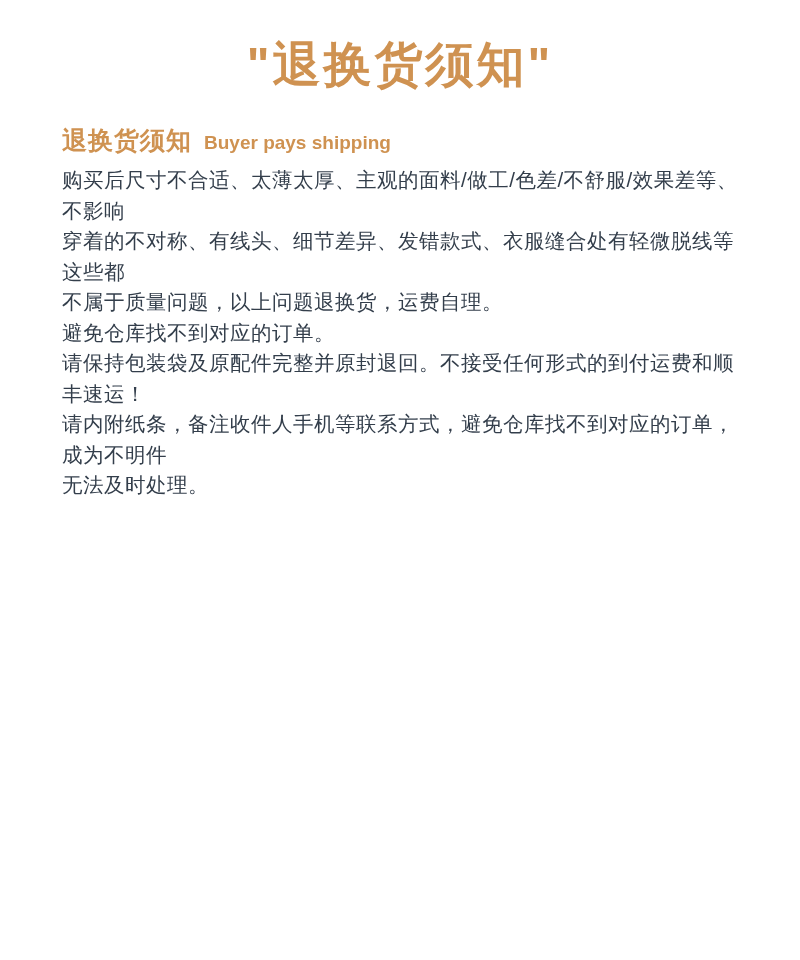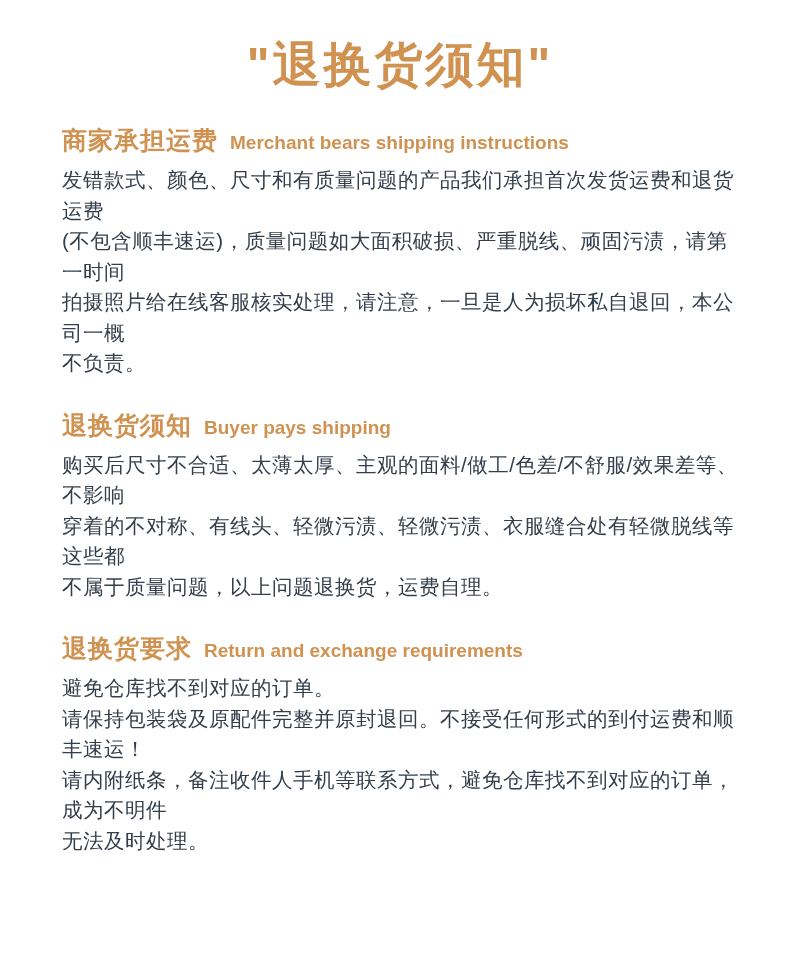--- a/index.html
+++ b/index.html
@@ -57,46 +57,32 @@
 </style>
 </head>
 <body>
 
 <div class="page">
 
   <h1 class="title">"退换货须知"</h1>
 
   <div class="content">
 
-    <section class="policy-section">
-      <h2 class="heading">
-        <span class="zh">商家承担运费</span>
-        <span class="en">Merchant bears shipping instructions</span>
-      </h2>
-      <p class="para">发错款式、颜色、尺寸和有质量问题的产品我们承担首次发货运费和退货运费
-(不包含顺丰速运)，质量问题如大面积破损、严重脱线、顽固污渍，请第一时间
-拍摄照片给在线客服核实处理，请注意，一旦是人为损坏私自退回，本公司一概
-不负责。</p>
-    </section>
 
     <section class="policy-section">
       <h2 class="heading">
         <span class="zh">退换货须知</span>
         <span class="en">Buyer pays shipping</span>
       </h2>
       <p class="para">购买后尺寸不合适、太薄太厚、主观的面料/做工/色差/不舒服/效果差等、不影响
-穿着的不对称、有线头、轻微污渍、轻微污渍、衣服缝合处有轻微脱线等这些都
+穿着的不对称、有线头、细节差异、发错款式、衣服缝合处有轻微脱线等这些都
 不属于质量问题，以上问题退换货，运费自理。</p>
     </section>
 
     <section class="policy-section">
-      <h2 class="heading">
-        <span class="zh">退换货要求</span>
-        <span class="en">Return and exchange requirements</span>
-      </h2>
       <p class="para">避免仓库找不到对应的订单。</p>
       <p class="para">请保持包装袋及原配件完整并原封退回。不接受任何形式的到付运费和顺丰速运！</p>
       <p class="para">请内附纸条，备注收件人手机等联系方式，避免仓库找不到对应的订单，成为不明件
 无法及时处理。</p>
     </section>
 
   </div>
 </div>
 
 </body></html>

